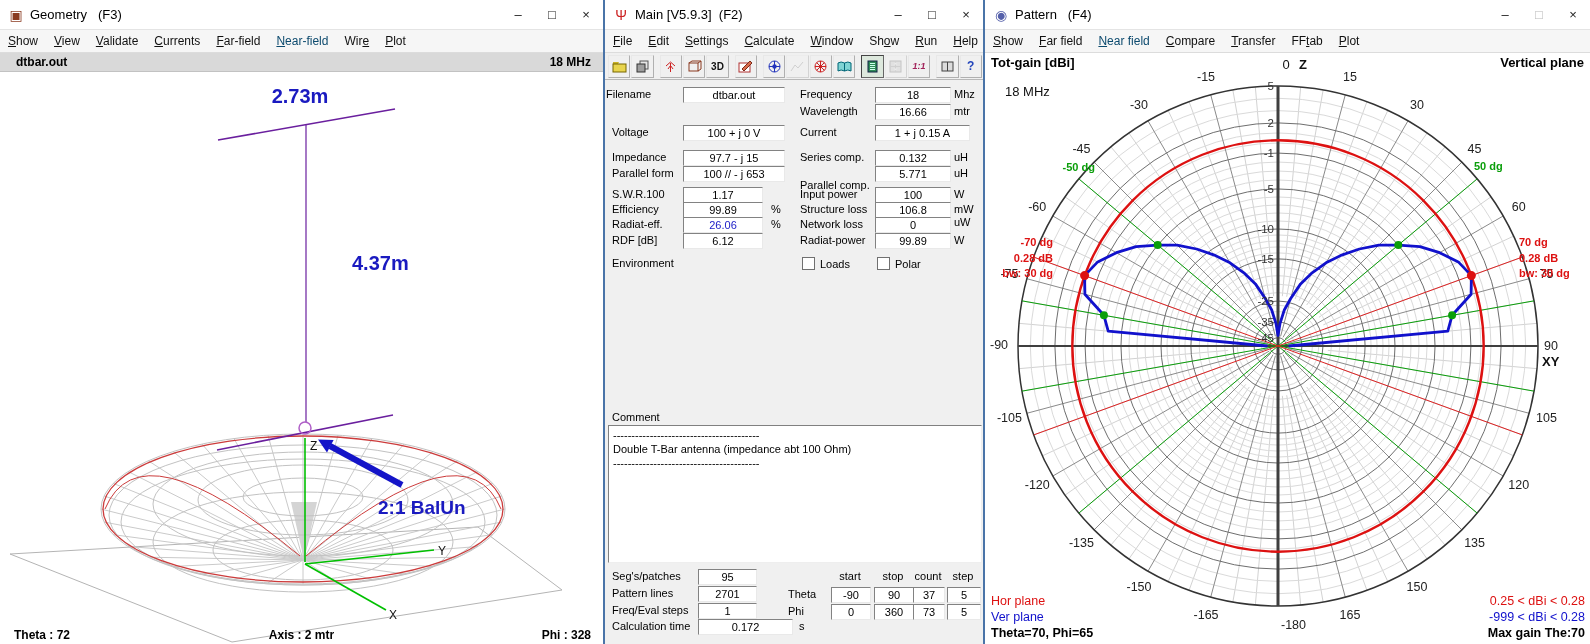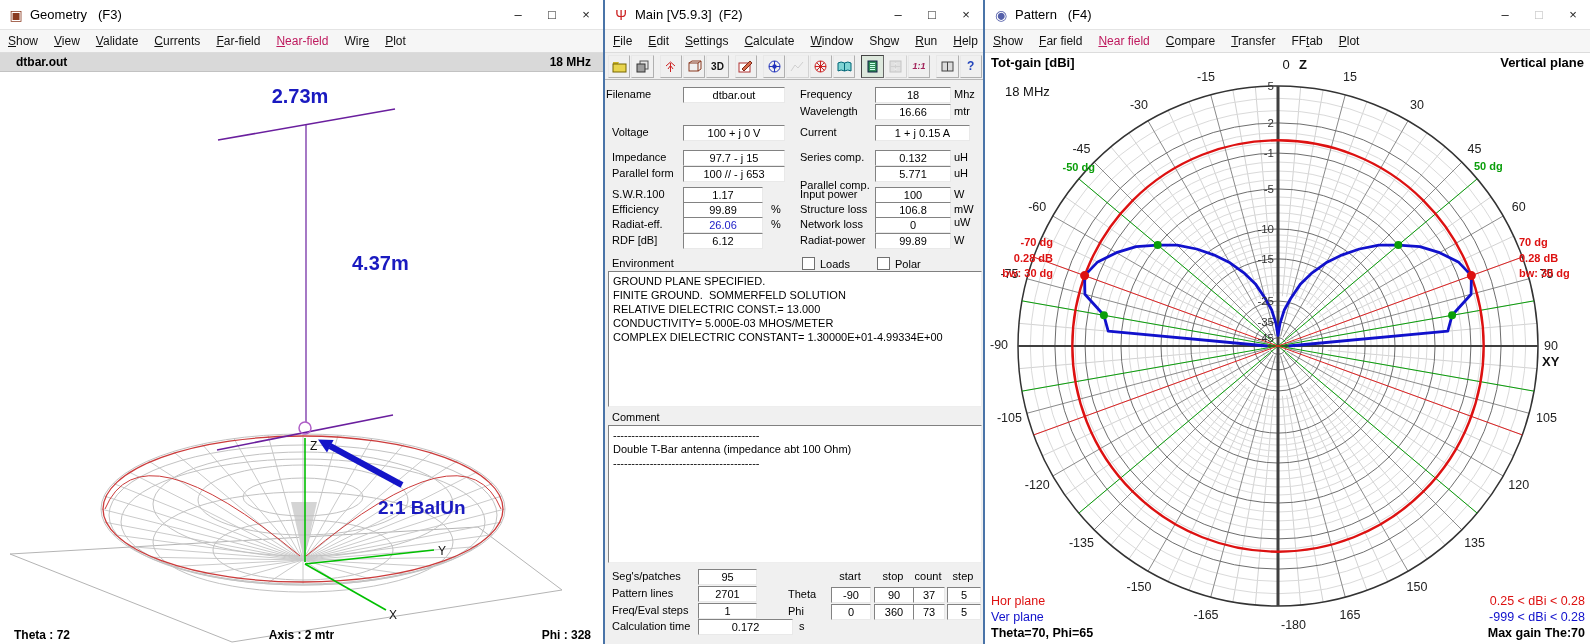--- a/index.html
+++ b/index.html
@@ -13,21 +13,21 @@
 
   .titlebar{height:29px;display:flex;align-items:center;background:#ffffff;border-bottom:1px solid #e4e4e4;flex:none;}
   .title-icon{width:16px;height:16px;margin:0 6px 0 8px;font-size:14px;line-height:16px;text-align:center;}
   .title-text{font-size:13px;color:#000;white-space:pre;}
   .win-controls{margin-left:auto;display:flex;align-items:center;height:100%;}
   .win-btn{width:34px;text-align:center;font-size:13px;color:#222;line-height:29px;cursor:default;}
   .win-btn.dim{color:#b8b8b8;}
 
   .menubar{height:22px;display:flex;align-items:center;background:#f6f6f6;border-bottom:1px solid #dcdcdc;flex:none;}
   .menu-item{font-size:12px;padding:0 8px;color:#111;line-height:22px;}
-  .menu-item.disabled{color:#be185d;}
+  .menu-item.disabled{color:#0c4a6e;}
   .menu-item u{text-decoration:underline;}
 
   .infobar{height:18px;display:flex;align-items:center;font-size:12px;font-weight:bold;flex:none;position:relative;}
   #win-geometry .infobar{background:#d9d9d9;border-bottom:1px solid #c2c2c2;}
   .infobar .ib-left{margin-left:16px;}
   .infobar .ib-center{position:absolute;left:0;right:0;text-align:center;}
   .infobar .ib-right{margin-left:auto;margin-right:12px;}
 
   .geo-body{position:relative;height:574px;background:#fff;flex:none;}
   .statusbar{position:absolute;left:0;right:0;bottom:2px;height:18px;display:flex;align-items:center;
@@ -323,25 +323,20 @@
         <div class="funit" style="left: 194px; top: 540px;">s</div>
         <div class="cbx" style="left: 197px; top: 177px;">
           <span class="box"></span>
           <span>Loads</span>
         </div>
         <div class="cbx" style="left: 272px; top: 177px;">
           <span class="box"></span>
           <span>Polar</span>
         </div>
         <div class="flabel" style="left: 7px; top: 177px;">Environment</div>
-        <div class="txtarea" style="top: 191px; height: 132px;">GROUND PLANE SPECIFIED.
-FINITE GROUND.  SOMMERFELD SOLUTION
-RELATIVE DIELECTRIC CONST.= 13.000
-CONDUCTIVITY= 5.000E-03 MHOS/METER
-COMPLEX DIELECTRIC CONSTANT= 1.30000E+01-4.99334E+00</div>
         <div class="flabel" style="left: 7px; top: 331px;">Comment</div>
         <div class="txtarea" style="top: 345px; height: 134px;">----------------------------------------
 Double T-Bar antenna (impedance abt 100 Ohm)
 ----------------------------------------</div>
         <div class="sweep-h" style="left: 227px; top: 490px; width: 36px; text-align: center;">start</div>
         <div class="sweep-h" style="left: 270px; top: 490px; width: 36px; text-align: center;">stop</div>
         <div class="sweep-h" style="left: 305px; top: 490px; width: 36px; text-align: center;">count</div>
         <div class="sweep-h" style="left: 340px; top: 490px; width: 36px; text-align: center;">step</div>
         <div class="flabel" style="left: 183px; top: 508px;">Theta</div>
         <div class="fbox" style="left: 226px; top: 507px; width: 38px;">-90</div>

